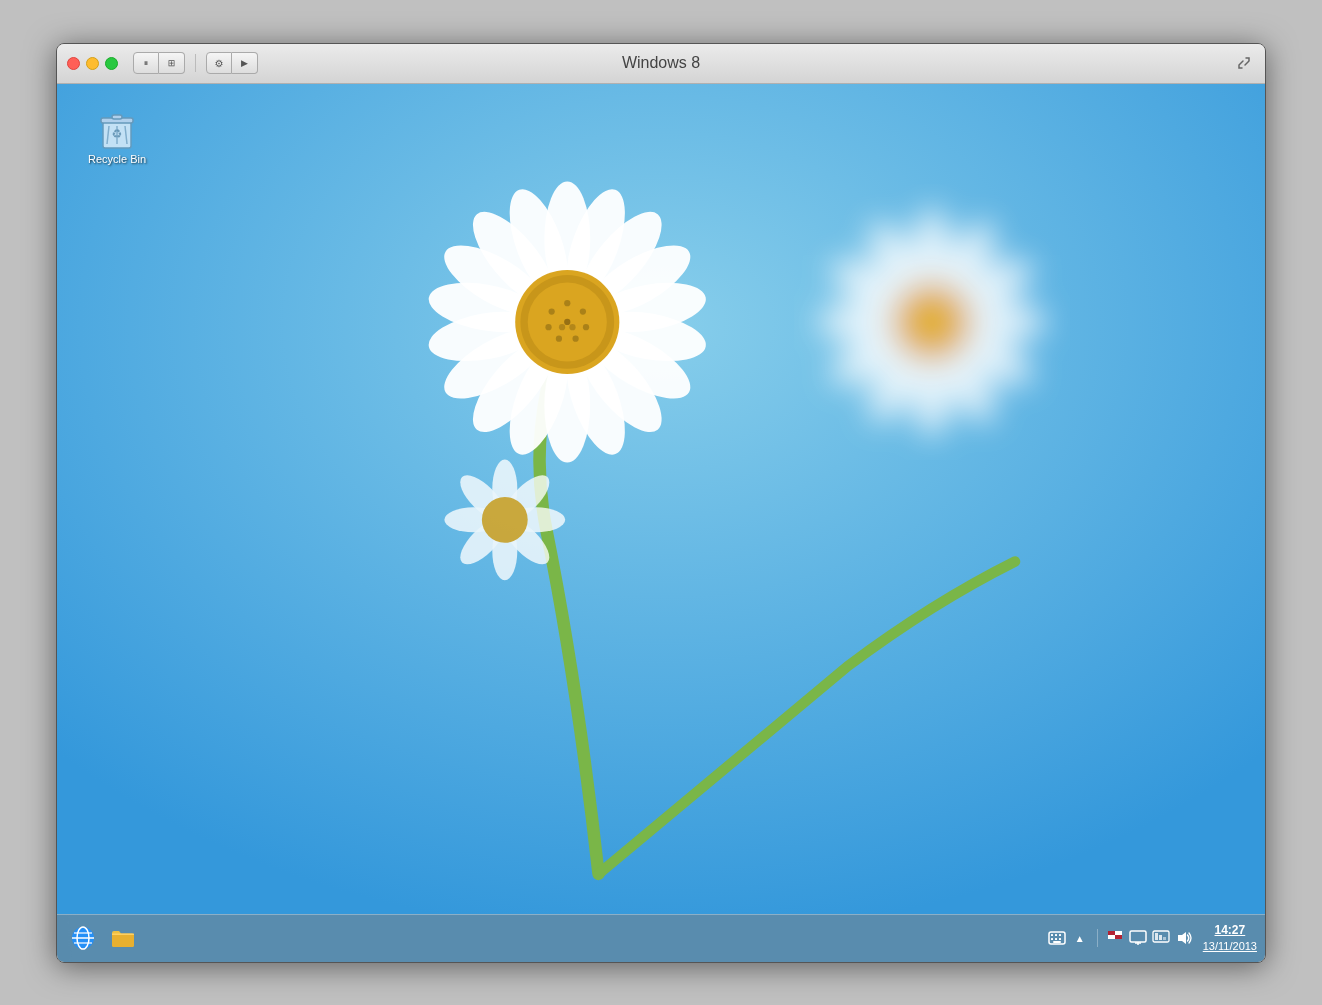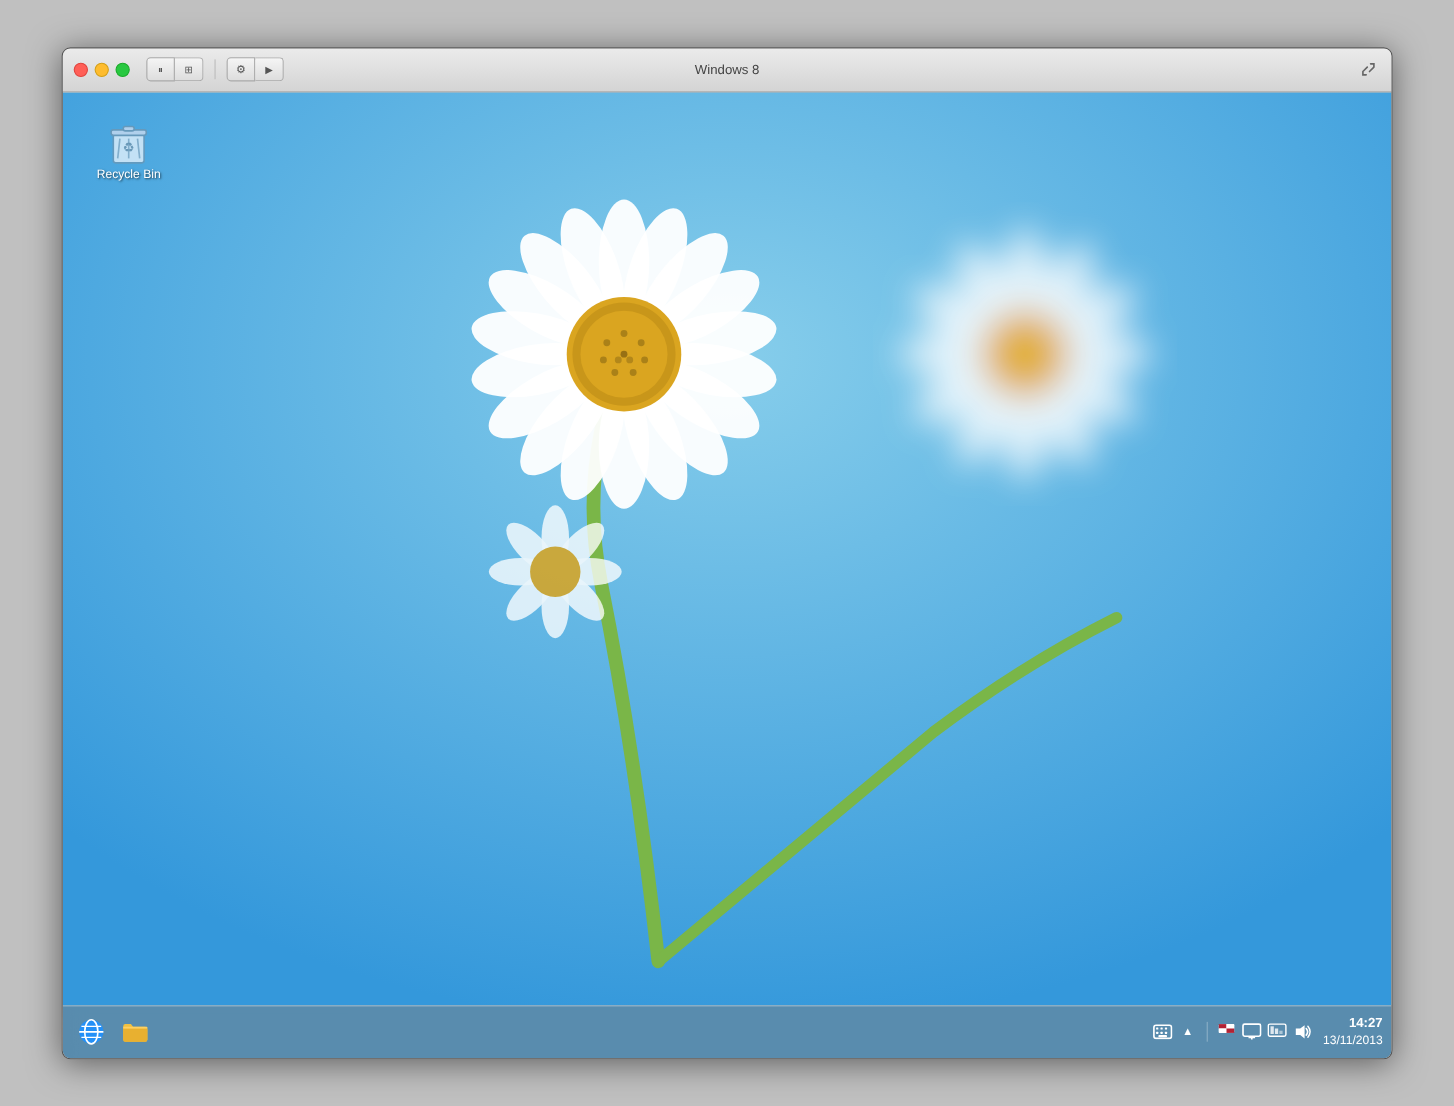--- a/index.html
+++ b/index.html
@@ -51,21 +51,21 @@
     }
 
     .tl-close { background: #ff5f57; border: 1px solid #e0443e; }
     .tl-minimize { background: #febc2e; border: 1px solid #d4a017; }
     .tl-maximize { background: #28c840; border: 1px solid #1aab29; }
 
     .title-text {
       position: absolute;
       left: 50%;
       transform: translateX(-50%);
-      font-size: 12px;
+      font-size: 16px;
       color: #444;
       font-weight: 500;
     }
 
     .toolbar-right {
       margin-left: auto;
       display: flex;
       align-items: center;
     }
 
@@ -217,26 +217,27 @@
     .tray-separator {
       width: 1px;
       height: 18px;
       background: rgba(255,255,255,0.3);
       margin: 0 3px;
     }
 
     .clock-area {
       display: flex;
       flex-direction: column;
-      align-items: flex-end;
+      align-items: center;
       color: white;
       font-size: 12px;
       line-height: 1.4;
       margin-left: 5px;
       cursor: pointer;
+      text-decoration: underline;
     }
 
     .clock-time { font-weight: 600; }
     .clock-date { font-size: 11px; }
 
     
     .recycle-bin-svg {
       width: 48px;
       height: 48px;
     }

